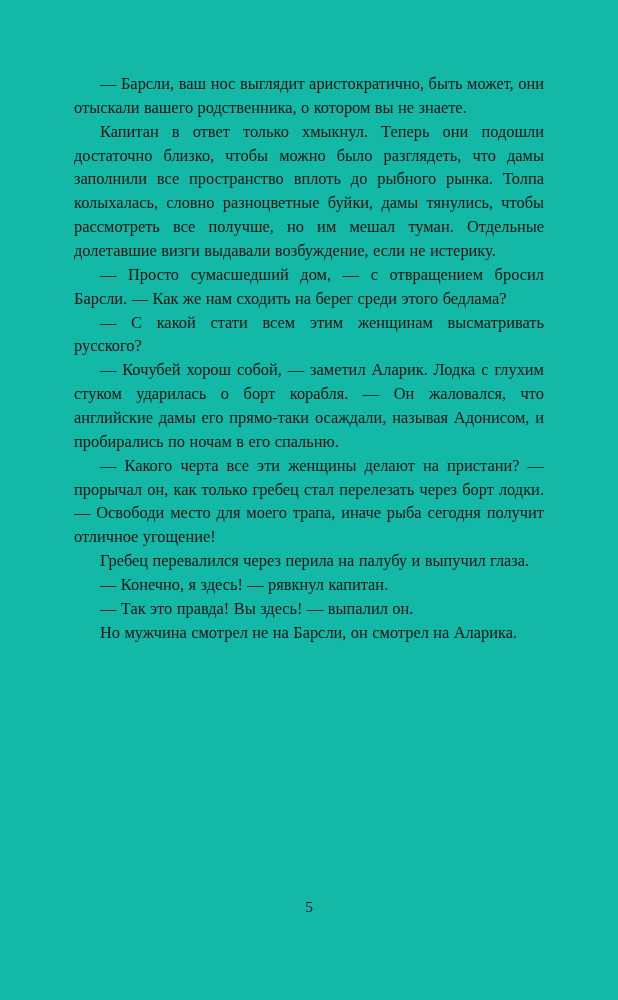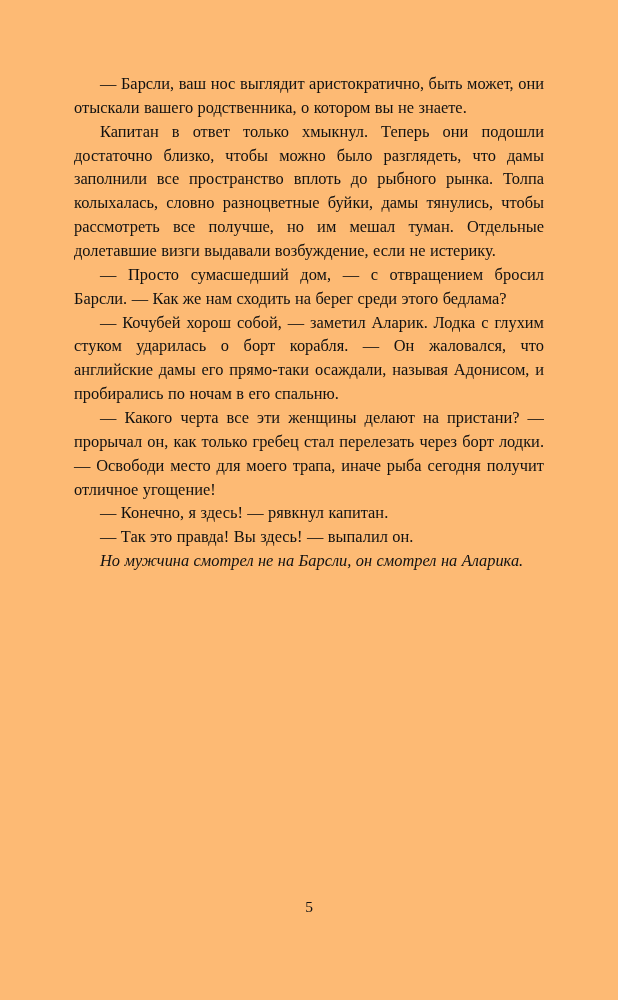--- a/index.html
+++ b/index.html
@@ -11,60 +11,61 @@
     width: 618px;
     height: 1000px;
     font-family: "Liberation Serif", "DejaVu Serif", serif;
     color: #111111;
   }
   .page {
     position: relative;
     width: 618px;
     height: 1000px;
     box-sizing: border-box;
-    background: #fdba74;
+    background: #14b8a6;
   }
   .text-block {
     position: absolute;
     left: 74px;
     top: 72px;
     width: 470px;
   }
   p.para {
     margin: 0;
     font-size: 16.4px;
     line-height: 1.455;
     text-align: justify;
     text-indent: 26px;
     hyphens: manual;
     -webkit-hyphens: manual;
     word-spacing: 0.02em;
   }
   p.para:last-child {
     text-align-last: left;
-    font-style: italic;
   }
   .folio {
     position: absolute;
     left: 0;
     right: 0;
     top: 898px;
     text-align: center;
     font-size: 15.5px;
     color: #111111;
   }
 </style>
 </head>
 <body>
 
 <div class="page">
   <div class="text-block">
     <p class="para">— Барсли, ваш нос выглядит аристократично, быть может, они отыскали вашего родственника, о котором вы не знаете.</p>
     <p class="para">Капитан в ответ только хмыкнул. Теперь они подошли достаточно близко, чтобы можно было разглядеть, что дамы заполнили все пространство вплоть до рыбного рынка. Толпа колыхалась, словно разноцветные буйки, дамы тянулись, чтобы рассмотреть все получше, но им мешал туман. Отдельные долетавшие визги выдавали возбуждение, если не истерику.</p>
     <p class="para">— Просто сумасшедший дом, — с отвращением бросил Барсли. — Как же нам сходить на берег среди этого бедлама?</p>
+    <p class="para">— С какой стати всем этим женщинам высматривать русского?</p>
     <p class="para">— Кочубей хорош собой, — заметил Аларик. Лодка с глухим стуком ударилась о борт корабля. — Он жаловался, что английские дамы его прямо-таки осаждали, называя Адонисом, и пробирались по ночам в его спальню.</p>
     <p class="para">— Какого черта все эти женщины делают на пристани? — прорычал он, как только гребец стал перелезать через борт лодки. — Освободи место для моего трапа, иначе рыба сегодня получит отличное угощение!</p>
+    <p class="para">Гребец перевалился через перила на палубу и выпучил глаза.</p>
     <p class="para">— Конечно, я здесь! — рявкнул капитан.</p>
     <p class="para">— Так это правда! Вы здесь! — выпалил он.</p>
     <p class="para">Но мужчина смотрел не на Барсли, он смотрел на Аларика.</p>
   </div>
   <div class="folio">5</div>
 </div>
 
 </body></html>

